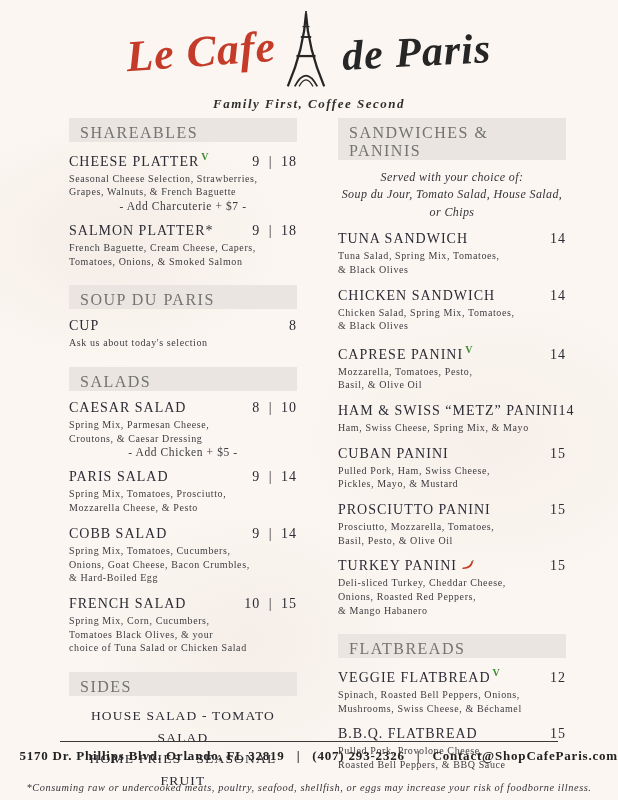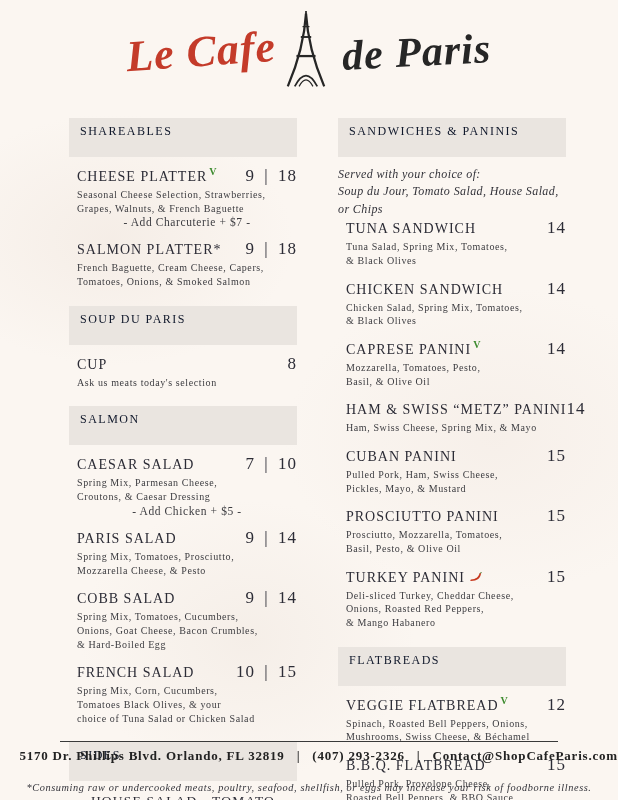--- a/index.html
+++ b/index.html
@@ -23,36 +23,36 @@
   .logo-script { font-style:italic; font-weight:bold; letter-spacing:1px; line-height:1; }
   .logo-red   { color:#c43b2a; font-size:44px; transform:rotate(-4deg); }
   .logo-black { color:#262626; font-size:42px; transform:rotate(-3deg); margin-left:6px; }
   .tower { margin:0 2px; }
   .tagline { font-style:italic; font-weight:bold; font-size:13px; color:#2f2f2f; letter-spacing:1.5px; margin-top:2px; }
   
   .col { position:absolute; top:118px; width:228px; }
   .col-left  { left:69px; }
   .col-right { left:338px; }
   .sec-bar {
-    background:#eae5e0; padding:6px 11px 18px 11px; margin-bottom:9px;
-    font-size:12px; letter-spacing:1.5px; color:#0f172a;
+    background:#eae5e0; padding:6px 11px 0 11px; margin-bottom:9px;
+    font-size:16px; letter-spacing:1.5px; color:#737373;
   }
   .sec { margin-bottom:17px; }
-  .item { margin-bottom:11px;margin-left:8px; }
+  .item { margin-bottom:11px; }
   .item-head { display:flex; justify-content:space-between; align-items:baseline; }
   .item-name { font-size:14px; letter-spacing:1px; color:#2c2c36; white-space:nowrap; }
-  .item-price { font-size:17px; letter-spacing:1px; word-spacing:4px; color:#2c2c36; white-space:nowrap; }
+  .item-price { font-size:14px; letter-spacing:1px; word-spacing:4px; color:#2c2c36; white-space:nowrap; }
   .item-desc {
     font-size:10px; line-height:1.37; letter-spacing:.6px; color:#3c3c40;
     white-space:pre-line; margin-top:2px;
   }
   .item-note { font-size:11.5px; letter-spacing:.6px; color:#3c3c40; margin-top:1px;text-align:center; }
   .veg-badge { color:#3d8b2f; font-size:10px; font-weight:bold; vertical-align:super; margin-left:2px; letter-spacing:0; }
   .spicy { margin-left:4px; vertical-align:baseline; }
-  .serve-note { font-style:italic; font-size:12px; line-height:1.45; letter-spacing:.4px; color:#33333a; margin:2px 0 0 0; }
+  .serve-note { text-align:center; font-style:italic; font-size:12px; line-height:1.45; letter-spacing:.4px; color:#33333a; margin:2px 0 10px 0; }
   .sides-lines { text-align:center; font-size:13.5px; letter-spacing:1.2px; line-height:1.6; color:#2c2c36; margin-top:6px; }
   
   .footer-rule { position:absolute; left:60px; right:60px; top:741px; border-top:1.5px solid #3a3a3a; }
   .footer { position:absolute; top:747px; left:0; width:618px; text-align:right; }
   .footer-line { font-weight:bold; font-size:13px; letter-spacing:.8px; color:#222; line-height:1.45; }
   .footer-sep { padding:0 12px; font-weight:bold; }
   .disclaimer { position:absolute; top:782px; left:0; width:618px; text-align:center;
     font-style:italic; font-size:10.3px; letter-spacing:.6px; color:#33333a; }
 </style>
 </head>
@@ -70,20 +70,21 @@
           <line x1="30" y1="0" x2="30" y2="6" stroke-width="2"></line>
           <line x1="24" y1="30" x2="36" y2="30" stroke-width="2.2"></line>
           <line x1="19" y1="52" x2="41" y2="52" stroke-width="2.6"></line>
           <path d="M17 87 Q30 62 43 87" stroke-width="2"></path>
           <path d="M22 87 Q30 72 38 87" stroke-width="1.4"></path>
           <line x1="26" y1="18" x2="34" y2="18" stroke-width="1.4"></line>
         </svg>
       </span>
       <span class="logo-script logo-black">de Paris</span>
     </div>
+    <div class="tagline">Family First, Coffee Second</div>
   </div>
 
   <div class="col col-left">
 
     <div class="sec">
       <div class="sec-bar">SHAREABLES</div>
       <div class="item">
         <div class="item-head">
           <span class="item-name"><span>CHEESE PLATTER</span><span class="veg-badge">V</span></span>
           <span class="item-price">9 | 18</span>
@@ -102,30 +103,30 @@
       </div>
     </div>
 
     <div class="sec">
       <div class="sec-bar">SOUP DU PARIS</div>
       <div class="item">
         <div class="item-head">
           <span class="item-name">CUP</span>
           <span class="item-price">8</span>
         </div>
-        <div class="item-desc">Ask us meats today's selection</div>
-      </div>
-    </div>
-
-    <div class="sec">
-      <div class="sec-bar">SALMON</div>
+        <div class="item-desc">Ask us about today's selection</div>
+      </div>
+    </div>
+
+    <div class="sec">
+      <div class="sec-bar">SALADS</div>
       <div class="item">
         <div class="item-head">
           <span class="item-name">CAESAR SALAD</span>
-          <span class="item-price">7 | 10</span>
+          <span class="item-price">8 | 10</span>
         </div>
         <div class="item-desc">Spring Mix, Parmesan Cheese,
 Croutons, &amp; Caesar Dressing</div>
         <div class="item-note">- Add Chicken + $5 -</div>
       </div>
       <div class="item">
         <div class="item-head">
           <span class="item-name">PARIS SALAD</span>
           <span class="item-price">9 | 14</span>
         </div>

